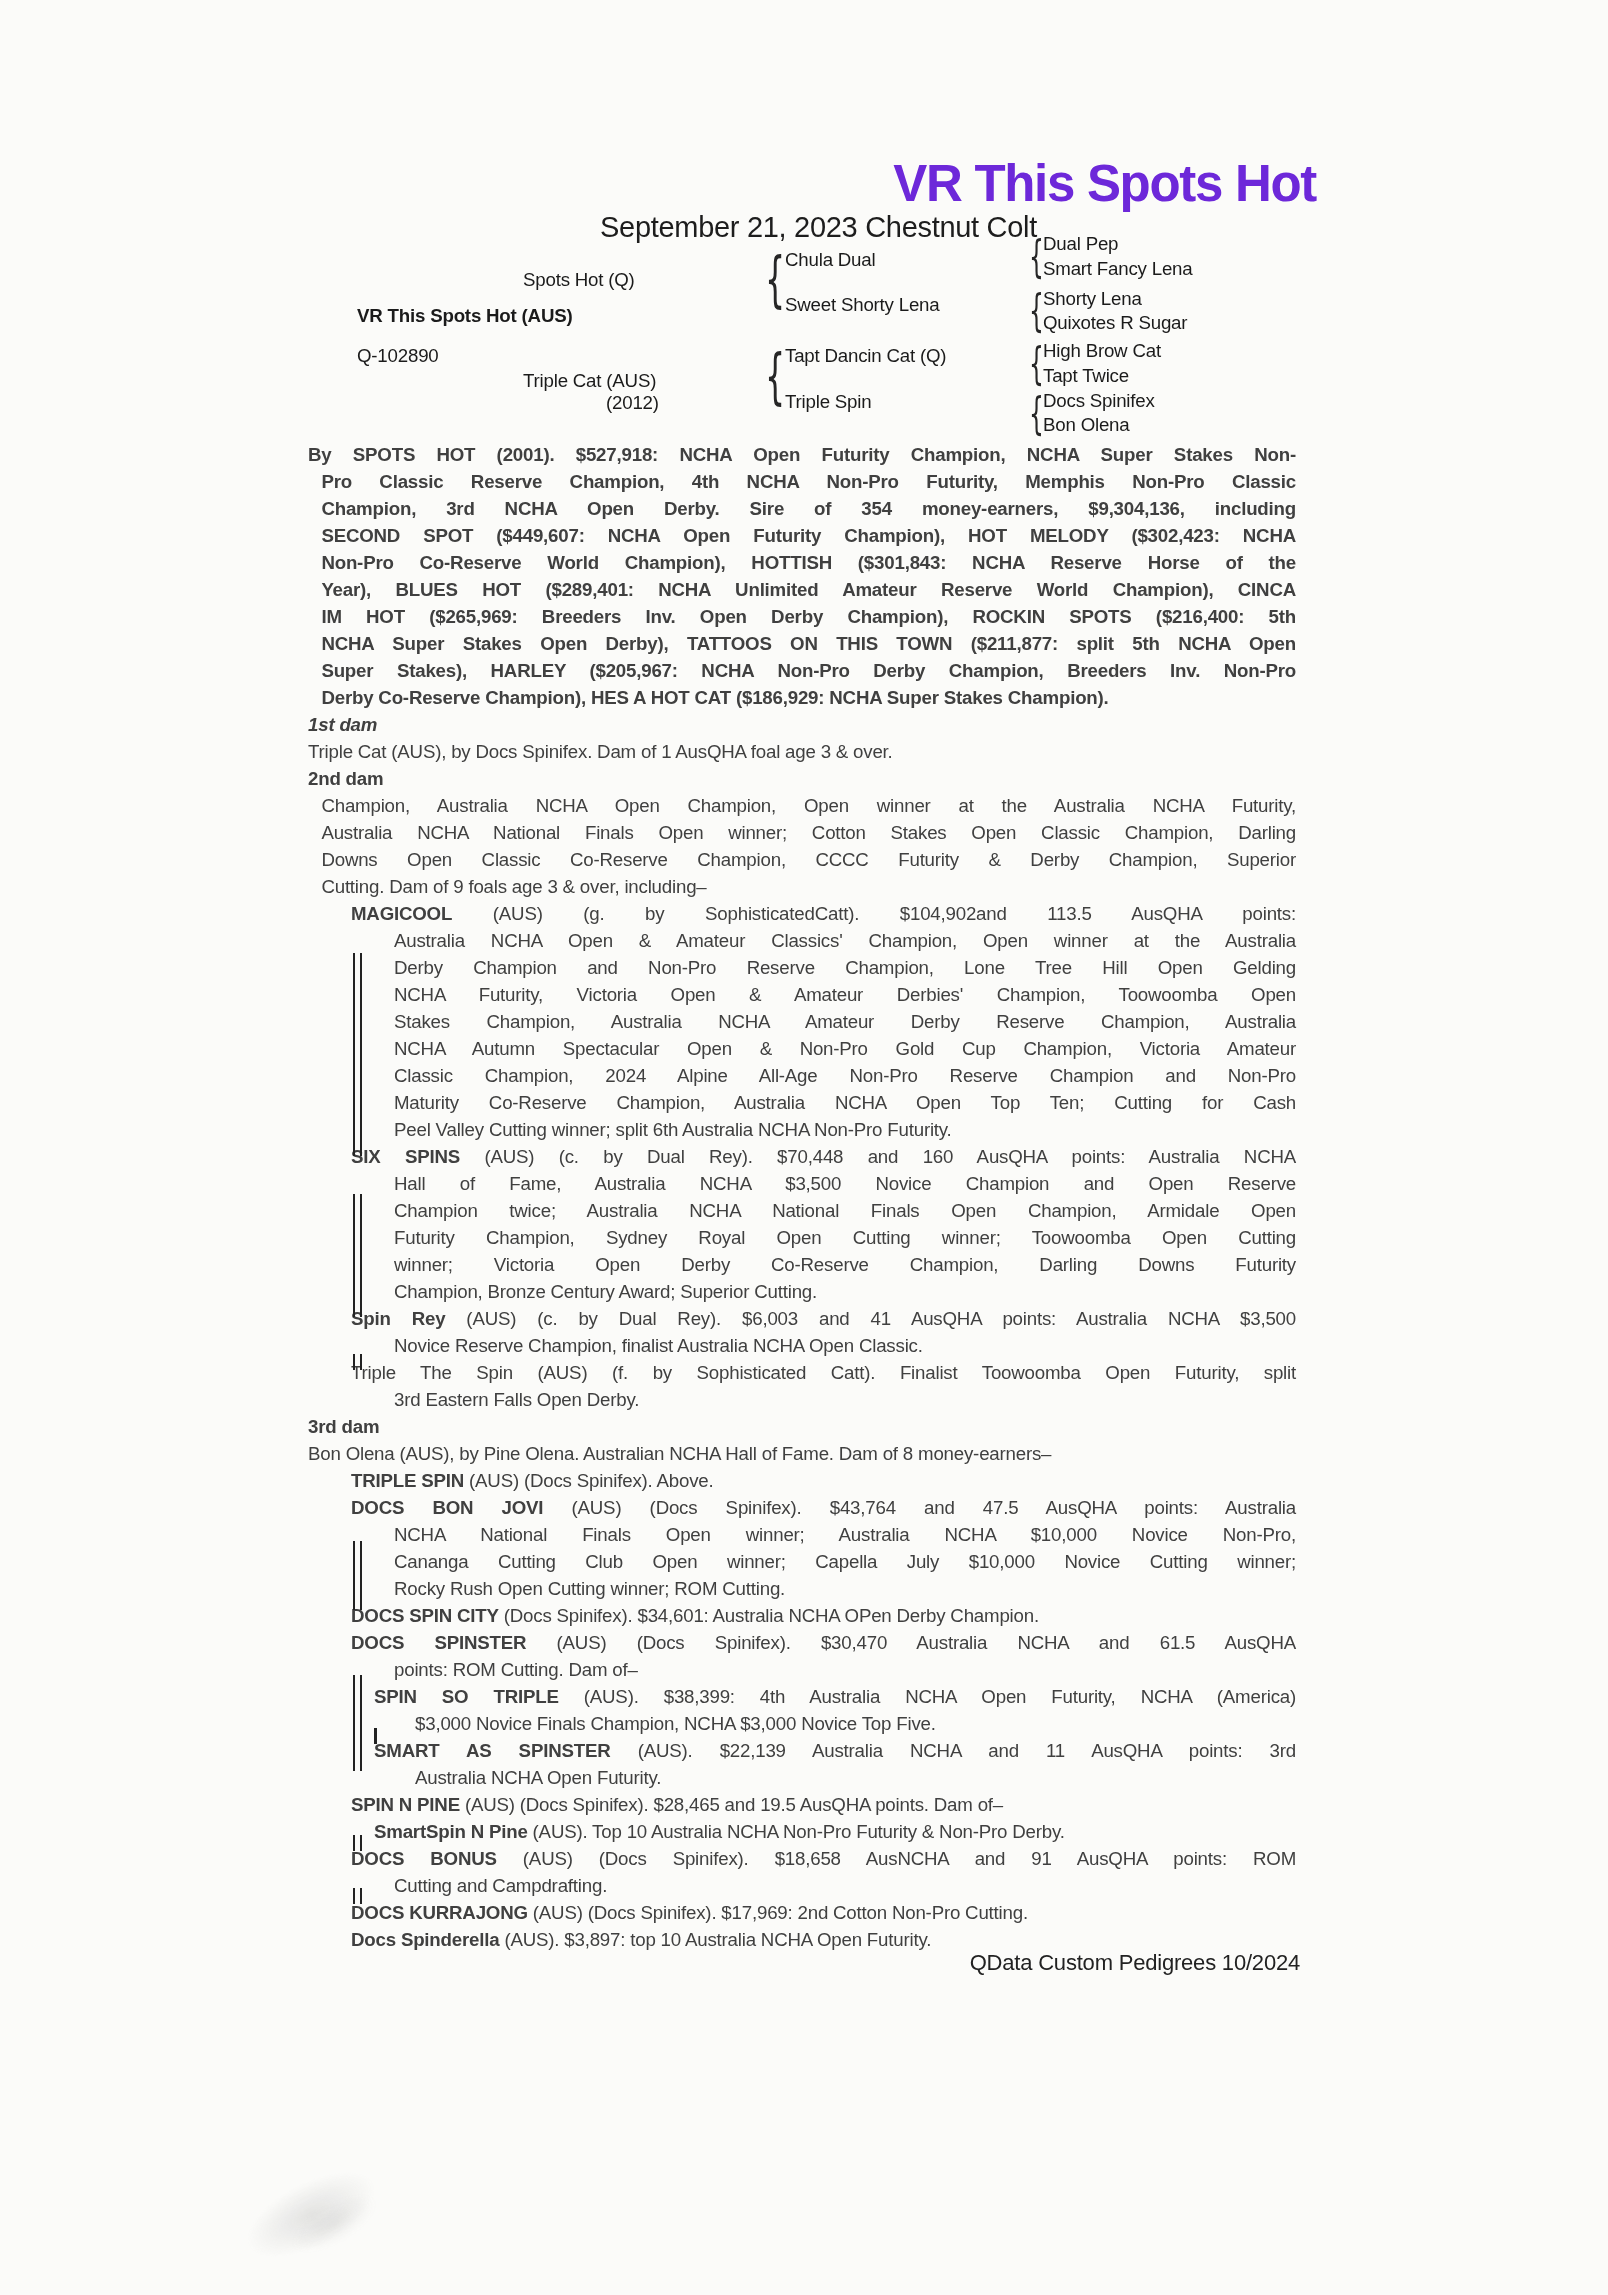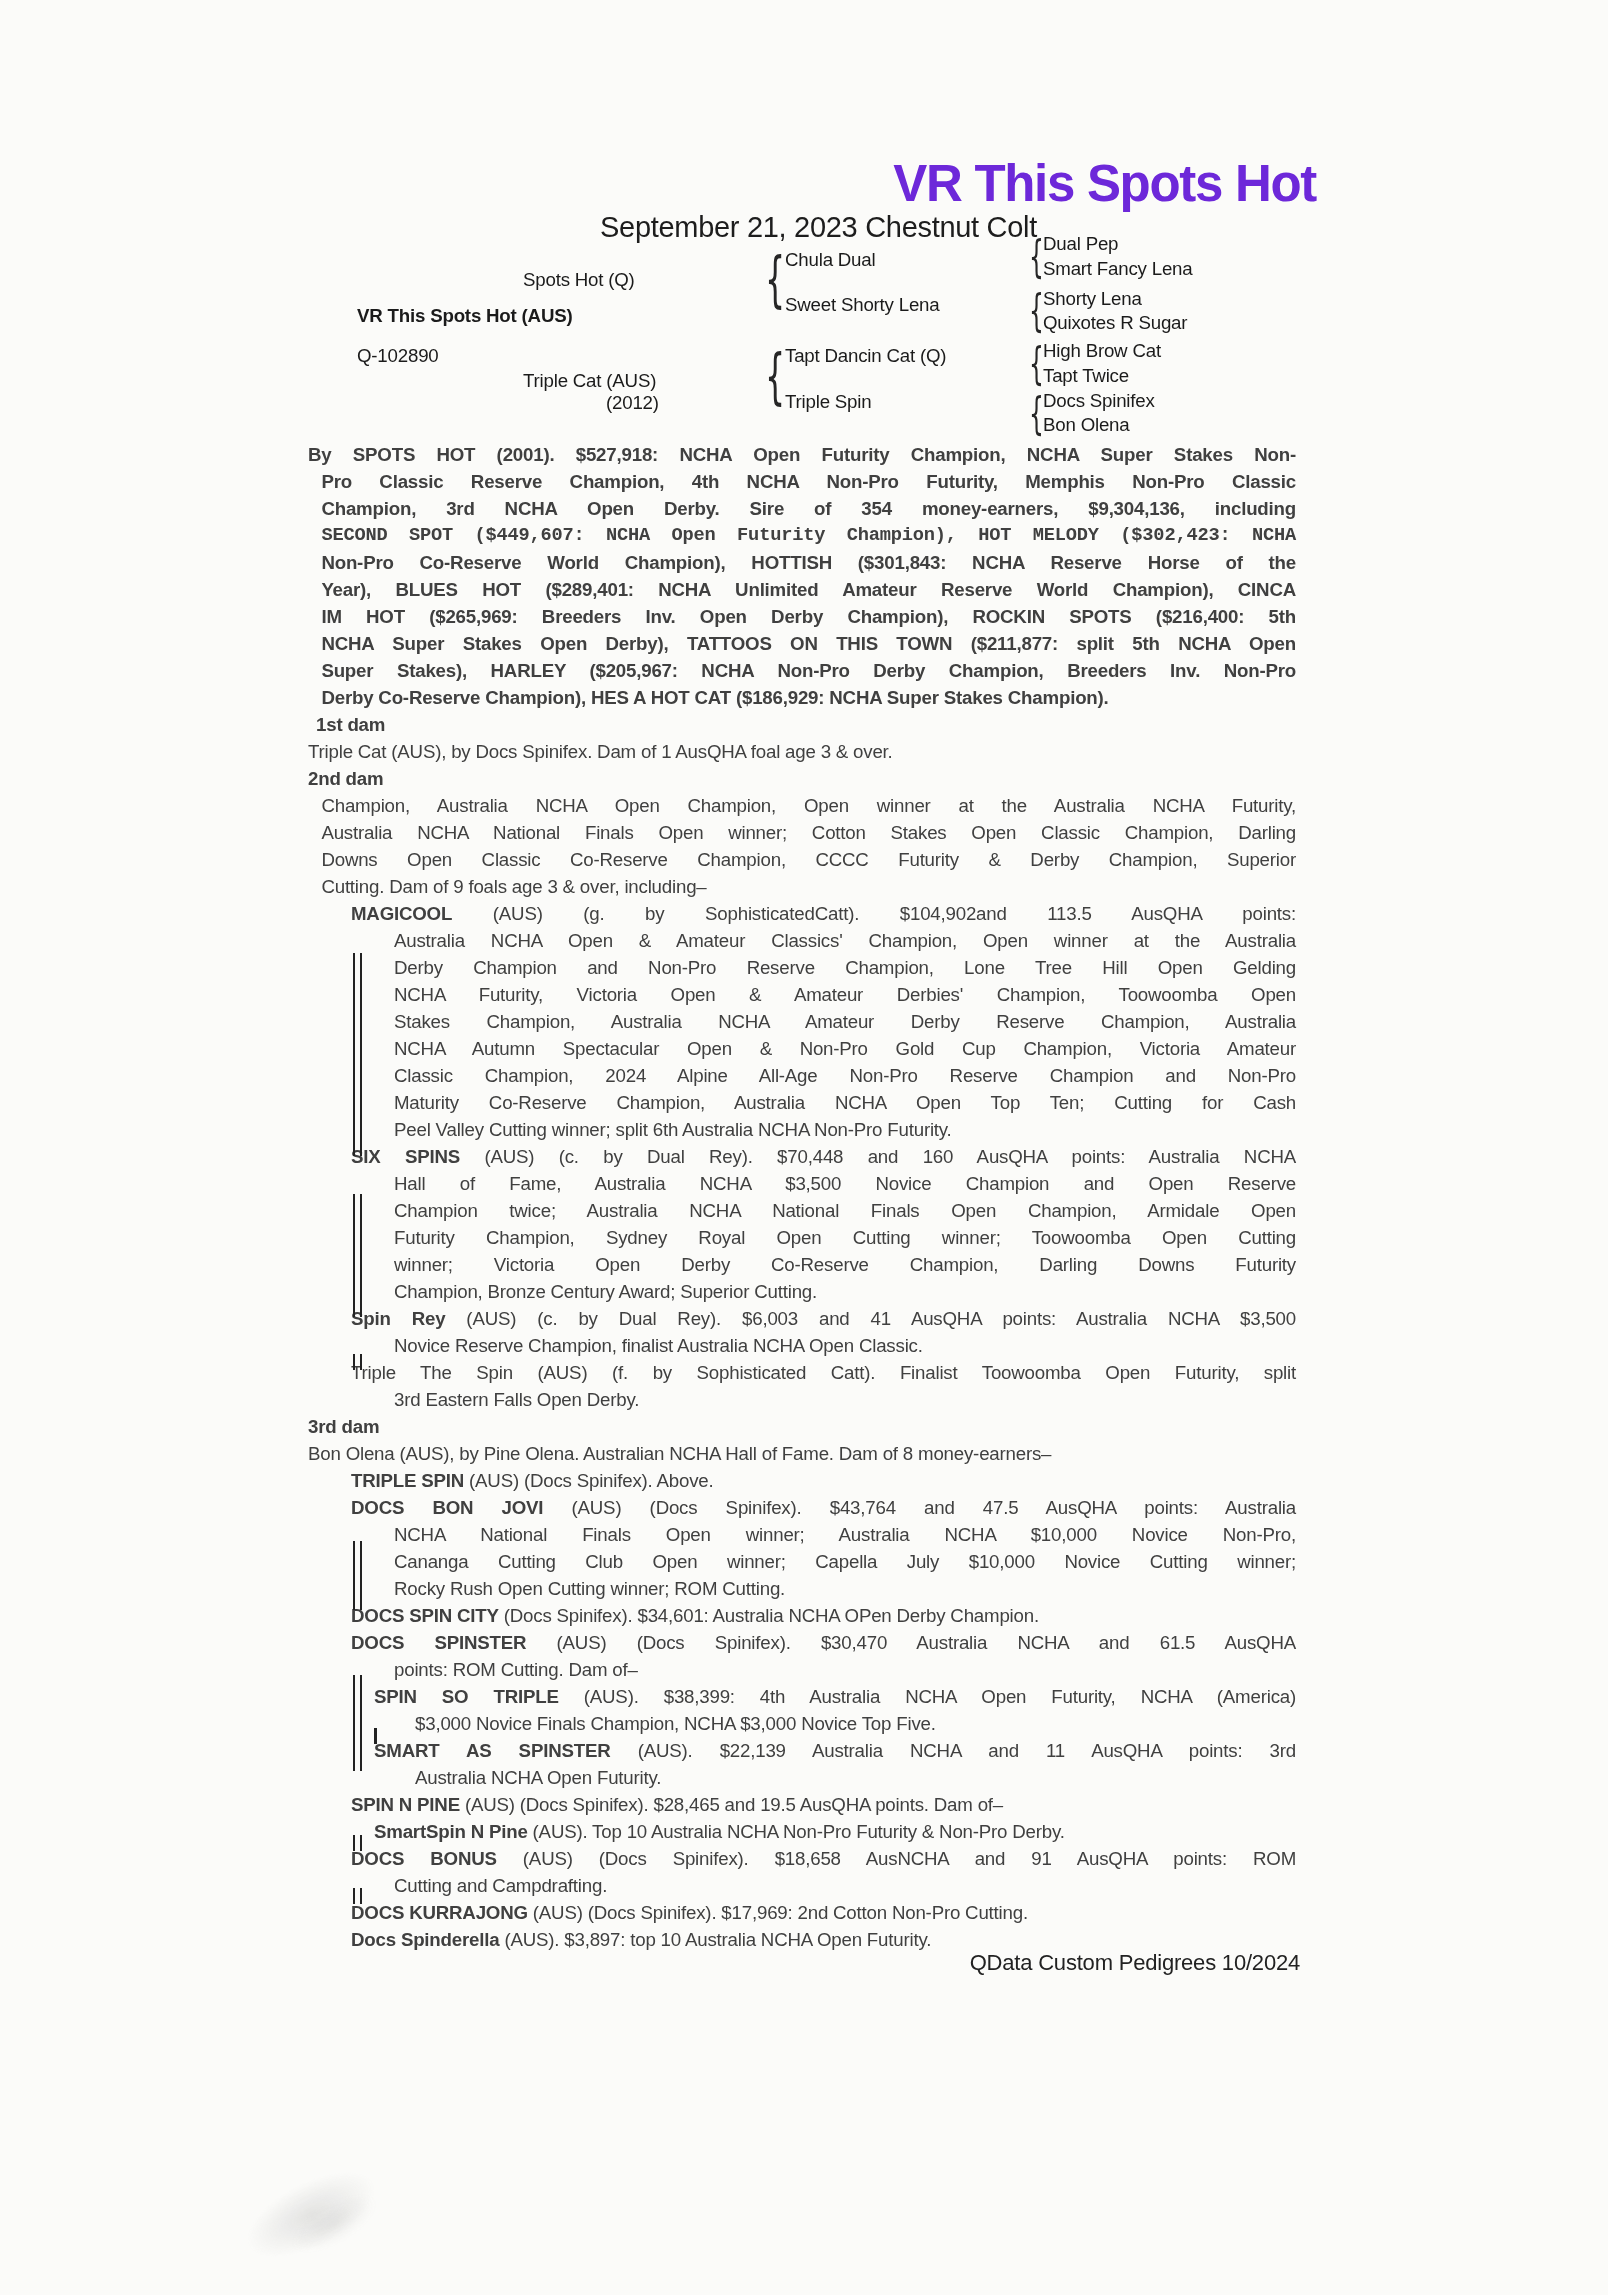--- a/index.html
+++ b/index.html
@@ -103,30 +103,30 @@
     <div class="brace br4" style="left:1029px;top:288px">{</div>
     <div class="brace br4" style="left:1029px;top:341px">{</div>
     <div class="brace br4" style="left:1029px;top:391px">{</div>
   </div>
 
   <div class="bodyblock" style="position:absolute">
       <div class="para">
         <div class="ln j" style="margin-left: 0px; font-weight: bold;">By SPOTS HOT (2001). $527,918: NCHA Open Futurity Champion, NCHA Super Stakes Non-</div>
         <div class="ln j" style="margin-left: 13.4px; font-weight: bold;">Pro Classic Reserve Champion, 4th NCHA Non-Pro Futurity, Memphis Non-Pro Classic</div>
         <div class="ln j" style="margin-left: 13.4px; font-weight: bold;">Champion, 3rd NCHA Open Derby. Sire of 354 money-earners, $9,304,136, including</div>
-        <div class="ln j" style="margin-left: 13.4px; font-weight: bold; font-family: Liberation Mono, monospace;">SECOND SPOT ($449,607: NCHA Open Futurity Champion), HOT MELODY ($302,423: NCHA</div>
+        <div class="ln j" style="margin-left: 13.4px; font-weight: bold;">SECOND SPOT ($449,607: NCHA Open Futurity Champion), HOT MELODY ($302,423: NCHA</div>
         <div class="ln j" style="margin-left: 13.4px; font-weight: bold;">Non-Pro Co-Reserve World Champion), HOTTISH ($301,843: NCHA Reserve Horse of the</div>
         <div class="ln j" style="margin-left: 13.4px; font-weight: bold;">Year), BLUES HOT ($289,401: NCHA Unlimited Amateur Reserve World Champion), CINCA</div>
         <div class="ln j" style="margin-left: 13.4px; font-weight: bold;">IM HOT ($265,969: Breeders Inv. Open Derby Champion), ROCKIN SPOTS ($216,400: 5th</div>
         <div class="ln j" style="margin-left: 13.4px; font-weight: bold;">NCHA Super Stakes Open Derby), TATTOOS ON THIS TOWN ($211,877: split 5th NCHA Open</div>
         <div class="ln j" style="margin-left: 13.4px; font-weight: bold;">Super Stakes), HARLEY ($205,967: NCHA Non-Pro Derby Champion, Breeders Inv. Non-Pro</div>
         <div class="ln" style="margin-left: 13.4px; font-weight: bold;">Derby Co-Reserve Champion), HES A HOT CAT ($186,929: NCHA Super Stakes Champion).</div>
       </div>
       <div class="para">
-        <div class="ln" style="margin-left: 8px;"><b>1st dam</b></div>
+        <div class="ln" style="margin-left: 0px; font-style: italic;"><b>1st dam</b></div>
       </div>
       <div class="para">
         <div class="ln" style="margin-left: 0px;">Triple Cat (AUS), by Docs Spinifex. Dam of 1 AusQHA foal age 3 &amp; over.</div>
       </div>
       <div class="para">
         <div class="ln" style="margin-left: 0px;"><b>2nd dam</b></div>
       </div>
       <div class="para">
         <div class="ln j" style="margin-left: 13.4px;">Champion, Australia NCHA Open Champion, Open winner at the Australia NCHA Futurity,</div>
         <div class="ln j" style="margin-left: 13.4px;">Australia NCHA National Finals Open winner; Cotton Stakes Open Classic Champion, Darling</div>

